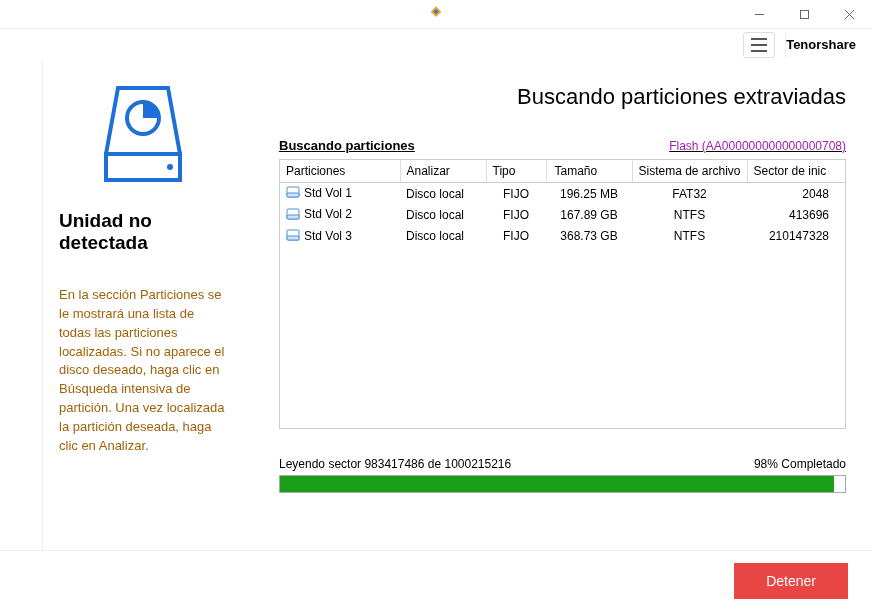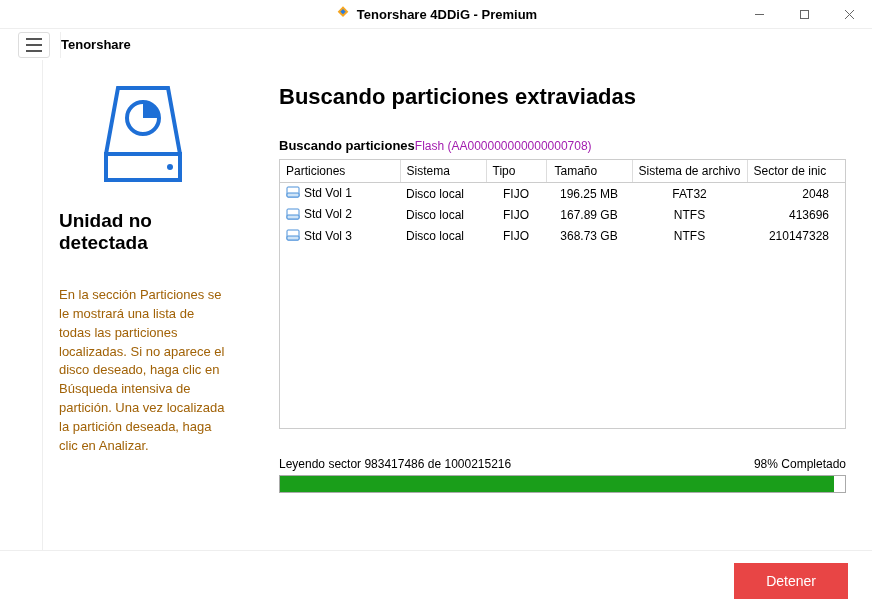--- a/index.html
+++ b/index.html
@@ -4,37 +4,37 @@
   <style>
     * { box-sizing: border-box; margin: 0; padding: 0; font-family: "Segoe UI", Arial, sans-serif; }
     body { width: 872px; height: 610px; background: #fff; overflow: hidden; }
     
     .titlebar { height: 28px; display: flex; align-items: center; justify-content: center; position: relative; }
     .titlebar-center { display: flex; align-items: center; gap: 6px; font-size: 13px; font-weight: 600; }
     .titlebar-icon svg { width: 16px; height: 16px; }
     .titlebar-controls { position: absolute; right: 0; top: 0; display: flex; }
     .tb-btn { width: 45px; height: 28px; display: flex; align-items: center; justify-content: center; color: #777; cursor: pointer; }
     
-    .toolbar { height: 32px; border-top: 1px solid #eee; display: flex; align-items: center; justify-content: flex-start; padding: 0 16px 0 18px; }
+    .toolbar { height: 32px; border-top: 1px solid #eee; display: flex; align-items: center; justify-content: flex-end; padding: 0 16px 0 18px; }
     .hamburger { width: 32px; height: 26px; display: flex; flex-direction: column; justify-content: center; gap: 4px; border: 1px solid #ddd; border-radius: 3px; padding: 0 7px; cursor: pointer; }
     .hamburger span { height: 2px; background: #555; }
     .brand { font-weight: 700; font-size: 13px; }
     
     .content { display: flex; height: 490px; }
     .sep-vert { width: 1px; background: #eee; margin-left: 42px; }
     
     .sidebar { width: 200px; padding: 20px 16px 0 16px; }
     .drive-icon { display: flex; justify-content: center; margin-bottom: 20px; }
     .drive-icon svg { width: 90px; height: 110px; }
     .side-title { font-size: 19px; font-weight: 600; text-align: left; margin-bottom: 32px; }
     .side-desc { font-size: 13px; color: #a16207; line-height: 1.45; }
     
     .main { flex: 1; padding: 10px 26px 0 36px; display: flex; flex-direction: column; }
-    .main-heading { font-size: 22px; font-weight: 700; text-align: left; margin: 14px 0 28px; }
-    .list-header { display: flex; justify-content: flex-start; align-items: baseline; margin-bottom: 6px; }
+    .main-heading { font-size: 22px; font-weight: 400; text-align: right; margin: 14px 0 28px; }
+    .list-header { display: flex; justify-content: space-between; align-items: baseline; margin-bottom: 6px; text-decoration: underline; }
     .list-label { font-size: 13px; font-weight: 600; }
     .device-id { font-size: 12px; color: #a21caf; }
     
     .table-wrap { border: 1px solid #ccc; height: 270px; overflow: hidden; }
     table { width: 100%; border-collapse: collapse; font-size: 12px; }
     thead th { text-align: left; font-weight: 400; padding: 4px 6px; border-bottom: 1px solid #ccc; border-right: 1px solid #ddd; background: #fff; white-space: nowrap; overflow: hidden; margin-top: 46px; }
     thead th:last-child { border-right: none; }
     tbody td { padding: 3px 6px; white-space: nowrap; }
     tbody td.center { text-align: center; }
     tbody td.right { text-align: right; padding-right: 16px; }
@@ -60,21 +60,20 @@
 <body>
 
 <div class="titlebar">
   <div class="titlebar-center">
     <span class="titlebar-icon">
       <svg viewBox="0 0 24 24">
           <path fill="#f5a623" d="M12 2 L20 10 L12 18 L4 10 Z"></path>
           <path fill="#2a7de1" d="M12 6 L16 10 L12 14 L8 10 Z"></path>
         </svg>
     </span>
-    <span>Tenorshare 4DDiG - Premium</span>
   </div>
   <div class="titlebar-controls">
     <div class="tb-btn">
         <svg width="11" height="11">
           <line x1="1" y1="5.5" x2="10" y2="5.5" stroke="#666" stroke-width="1"></line>
         </svg>
       </div>
     <div class="tb-btn">
         <svg width="11" height="11">
           <rect x="1.5" y="1.5" width="8" height="8" fill="none" stroke="#666" stroke-width="1"></rect>
@@ -121,21 +120,21 @@
     <div class="main-heading">Buscando particiones extraviadas</div>
     <div class="list-header">
       <span class="list-label">Buscando particiones</span>
       <span class="device-id">Flash (AA000000000000000708)</span>
     </div>
     <div class="table-wrap">
       <table>
         <thead>
           <tr>
             <th class="col-part">Particiones</th>
-            <th class="col-label">Sistema</th>
+            <th class="col-label">Analizar</th>
             <th class="col-type">Tipo</th>
             <th class="col-size">Tamaño</th>
             <th class="col-fs center">Sistema de archivo</th>
             <th class="col-sector">Sector de inic</th>
           </tr>
         </thead>
         <tbody id="table-body">
             <tr>
               <td><span class="part-icon"><svg viewBox="0 0 14 12">
                     <rect x="1" y="1" width="12" height="10" rx="1" fill="none" stroke="#4a90d9" stroke-width="1"></rect>

